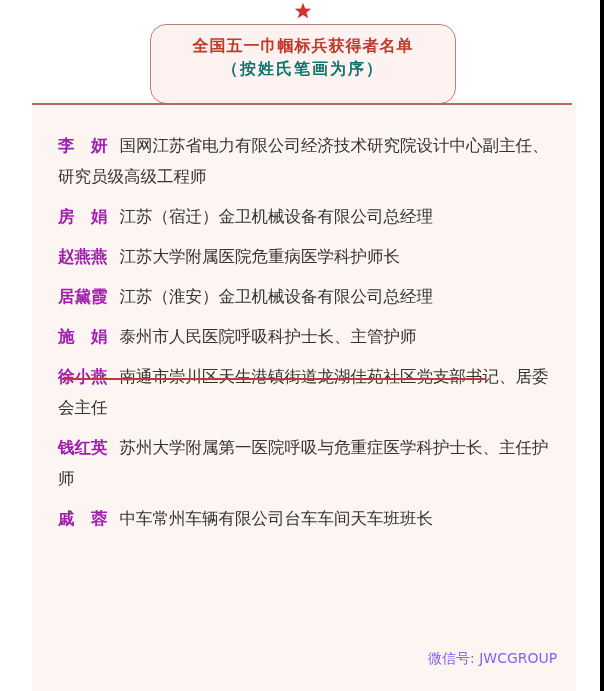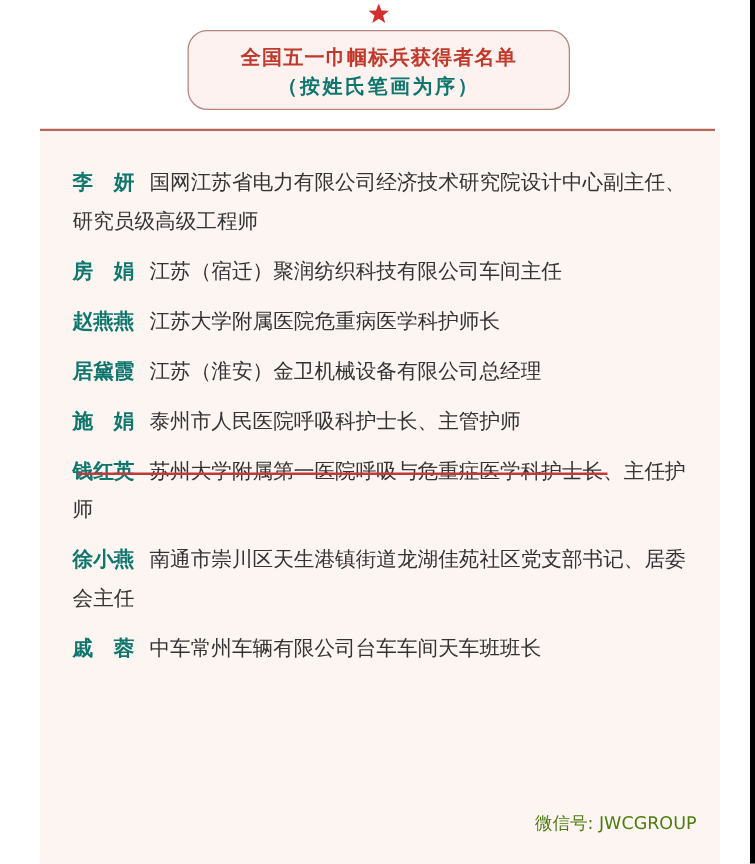--- a/index.html
+++ b/index.html
@@ -4,57 +4,57 @@
 <style>
   html, body { margin: 0; padding: 0; }
   body {
     width: 604px; height: 691px; overflow: hidden; position: relative;
     background: #ffffff;
     font-family: "DejaVu Sans", "Liberation Sans", sans-serif;
   }
   .right-strip { position: absolute; top: 0; right: 0; width: 4px; height: 691px; background: #000; }
   .star { position: absolute; left: 294px; top: 2px; width: 18px; height: 18px; }
   .title-box {
-    position: absolute; left: 150px; top: 24px; width: 306px; height: 64px;
+    position: absolute; left: 150px; top: 24px; width: 306px; height: 80px;
     border: 1px solid #b5837a; border-radius: 16px; background: #fdf2f0;
     box-sizing: border-box; text-align: center;
   }
   .title-line1 { margin-top: 10px; font-size: 16px; font-weight: bold; color: #c0392b; letter-spacing: 1px; line-height: 22px; }
   .title-line2 { font-size: 16px; font-weight: bold; color: #0f766e; letter-spacing: 2px; line-height: 24px; }
   .divider { position: absolute; left: 32px; top: 103px; width: 540px; height: 2px; background: #b66a55; }
   .panel { position: absolute; left: 32px; top: 105px; width: 544px; height: 586px; background: #fcf5f2; }
   .entries { position: absolute; left: 58px; top: 130px; width: 500px; }
   .entry { font-size: 16.5px; line-height: 31px; color: #333; margin-bottom: 9px; }
-  .name { font-weight: bold; color: #0f766e; display: inline-block; margin-right: 12px; }
+  .name { font-weight: bold; color: #a21caf; display: inline-block; margin-right: 12px; }
   .highlight { position: absolute; left: 62px; top: 378px; width: 424px; height: 2px; background: #c0393b; }
-  .watermark { position: absolute; left: 426px; top: 650px; font-size: 14px; color: #4d7c0f; background: rgba(252,245,242,0.7); padding: 0 2px; }
+  .watermark { position: absolute; left: 426px; top: 650px; font-size: 14px; color: #8b5cf6; background: rgba(252,245,242,0.7); padding: 0 2px; }
 </style>
 </head>
 <body>
 
 <div class="right-strip"></div>
 
 <svg class="star" viewBox="0 0 24 24">
   <polygon points="12,1 14.9,8.6 23,8.9 16.6,13.9 18.9,21.8 12,17.2 5.1,21.8 7.4,13.9 1,8.9 9.1,8.6" fill="#d32f2f"></polygon>
 </svg>
 
 <div class="title-box">
   <div class="title-line1">全国五一巾帼标兵获得者名单</div>
   <div class="title-line2">（按姓氏笔画为序）</div>
 </div>
 
 <div class="divider"></div>
 <div class="panel"></div>
 
 <div class="entries">
   <div class="entry"><span class="name">李　妍</span><span>国网江苏省电力有限公司经济技术研究院设计中心副主任、研究员级高级工程师</span></div>
-  <div class="entry"><span class="name">房　娟</span><span>江苏（宿迁）聚润纺织科技有限公司车间主任</span></div>
+  <div class="entry"><span class="name">房　娟</span><span>江苏（宿迁）金卫机械设备有限公司总经理</span></div>
   <div class="entry"><span class="name">赵燕燕</span><span>江苏大学附属医院危重病医学科护师长</span></div>
   <div class="entry"><span class="name">居黛霞</span><span>江苏（淮安）金卫机械设备有限公司总经理</span></div>
   <div class="entry"><span class="name">施　娟</span><span>泰州市人民医院呼吸科护士长、主管护师</span></div>
+  <div class="entry"><span class="name">徐小燕</span><span>南通市崇川区天生港镇街道龙湖佳苑社区党支部书记、居委会主任</span></div>
   <div class="entry"><span class="name">钱红英</span><span>苏州大学附属第一医院呼吸与危重症医学科护士长、主任护师</span></div>
-  <div class="entry"><span class="name">徐小燕</span><span>南通市崇川区天生港镇街道龙湖佳苑社区党支部书记、居委会主任</span></div>
   <div class="entry"><span class="name">戚　蓉</span><span>中车常州车辆有限公司台车车间天车班班长</span></div>
 </div>
 
 <div class="highlight"></div>
 
 <div class="watermark">微信号: JWCGROUP</div>
 
 </body></html>

